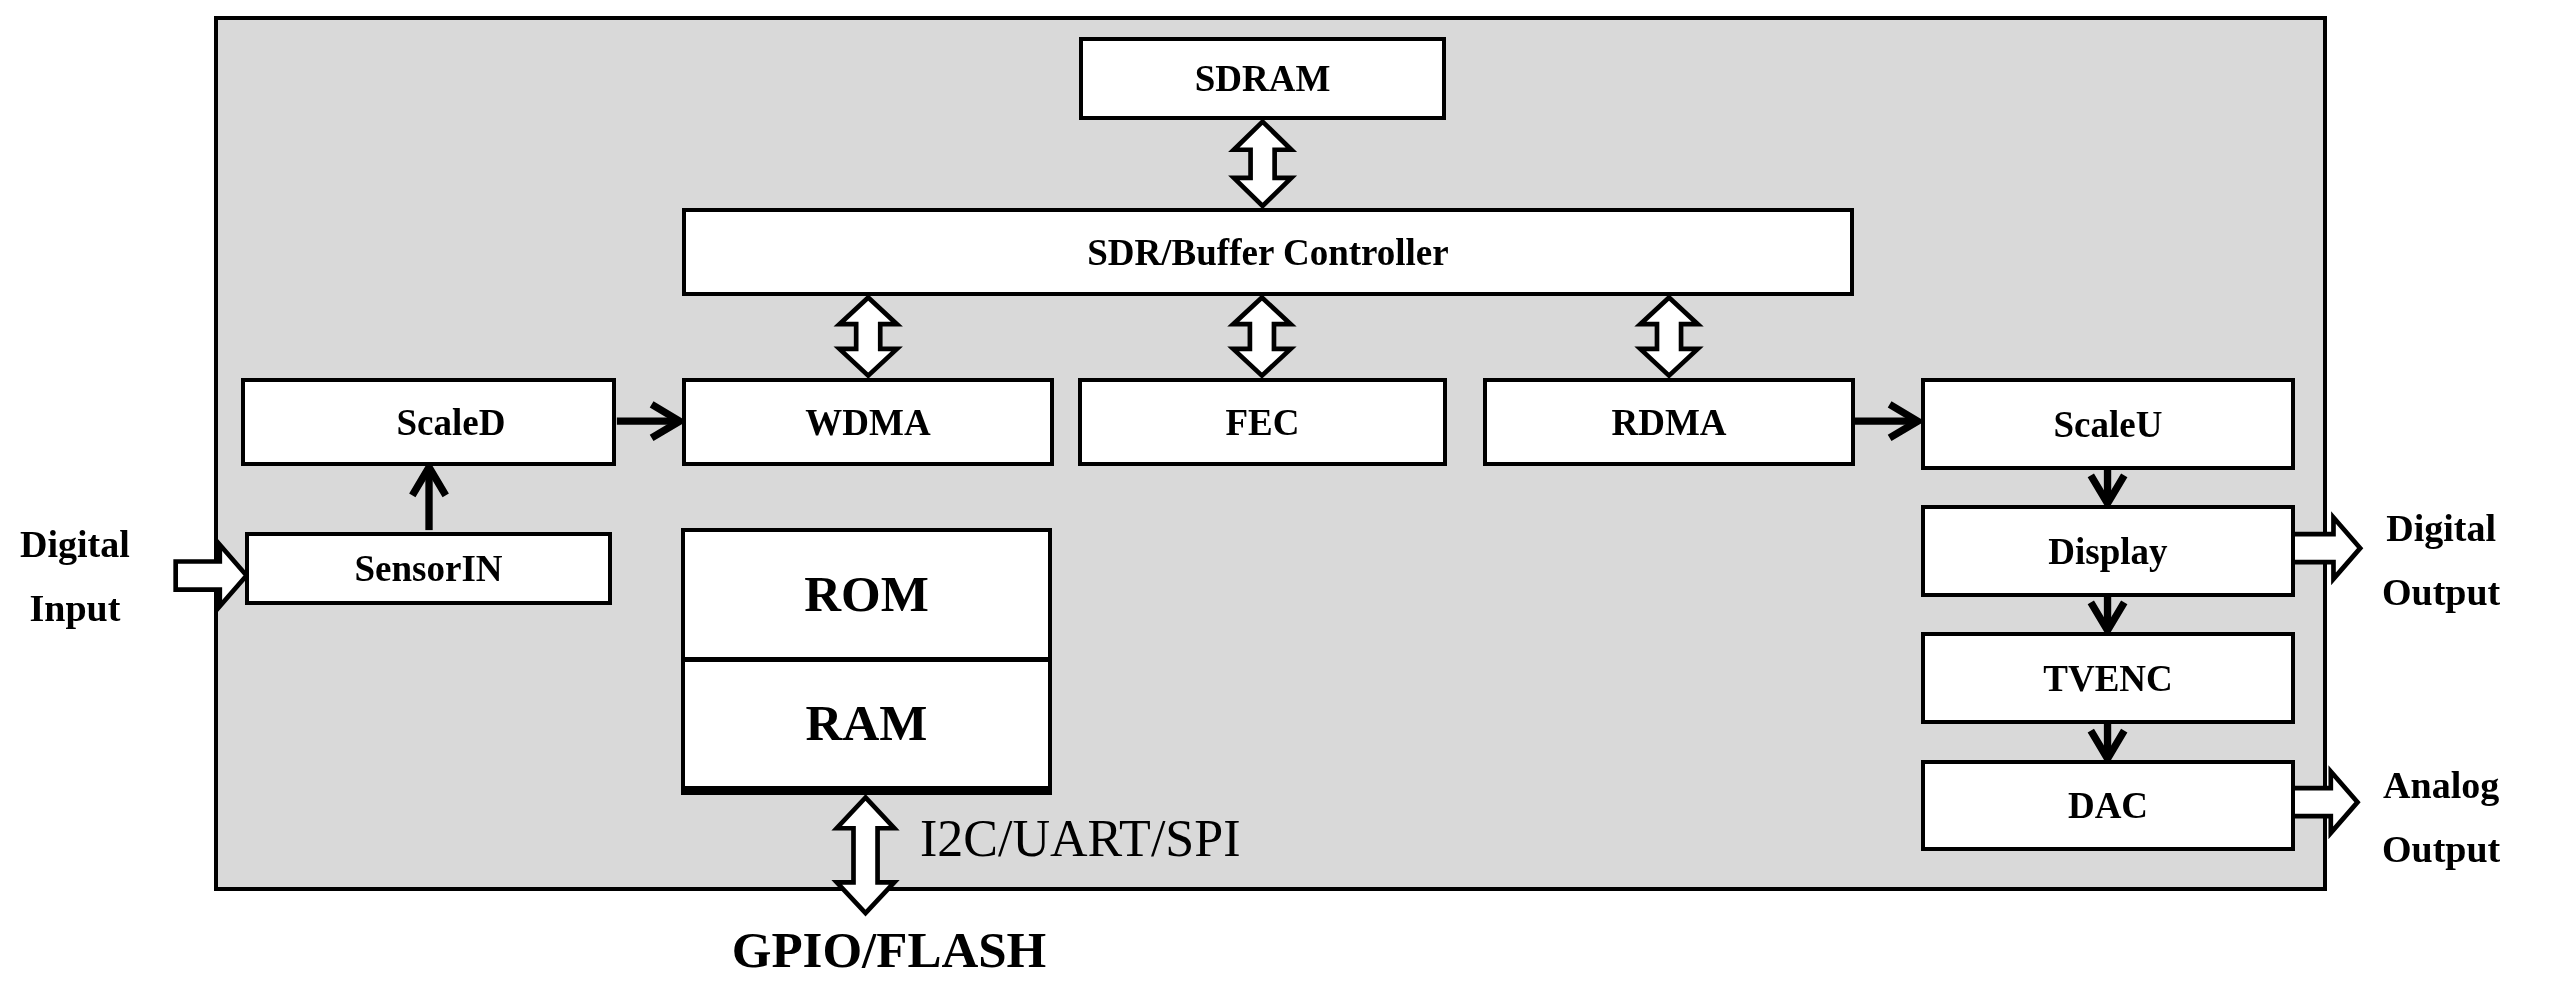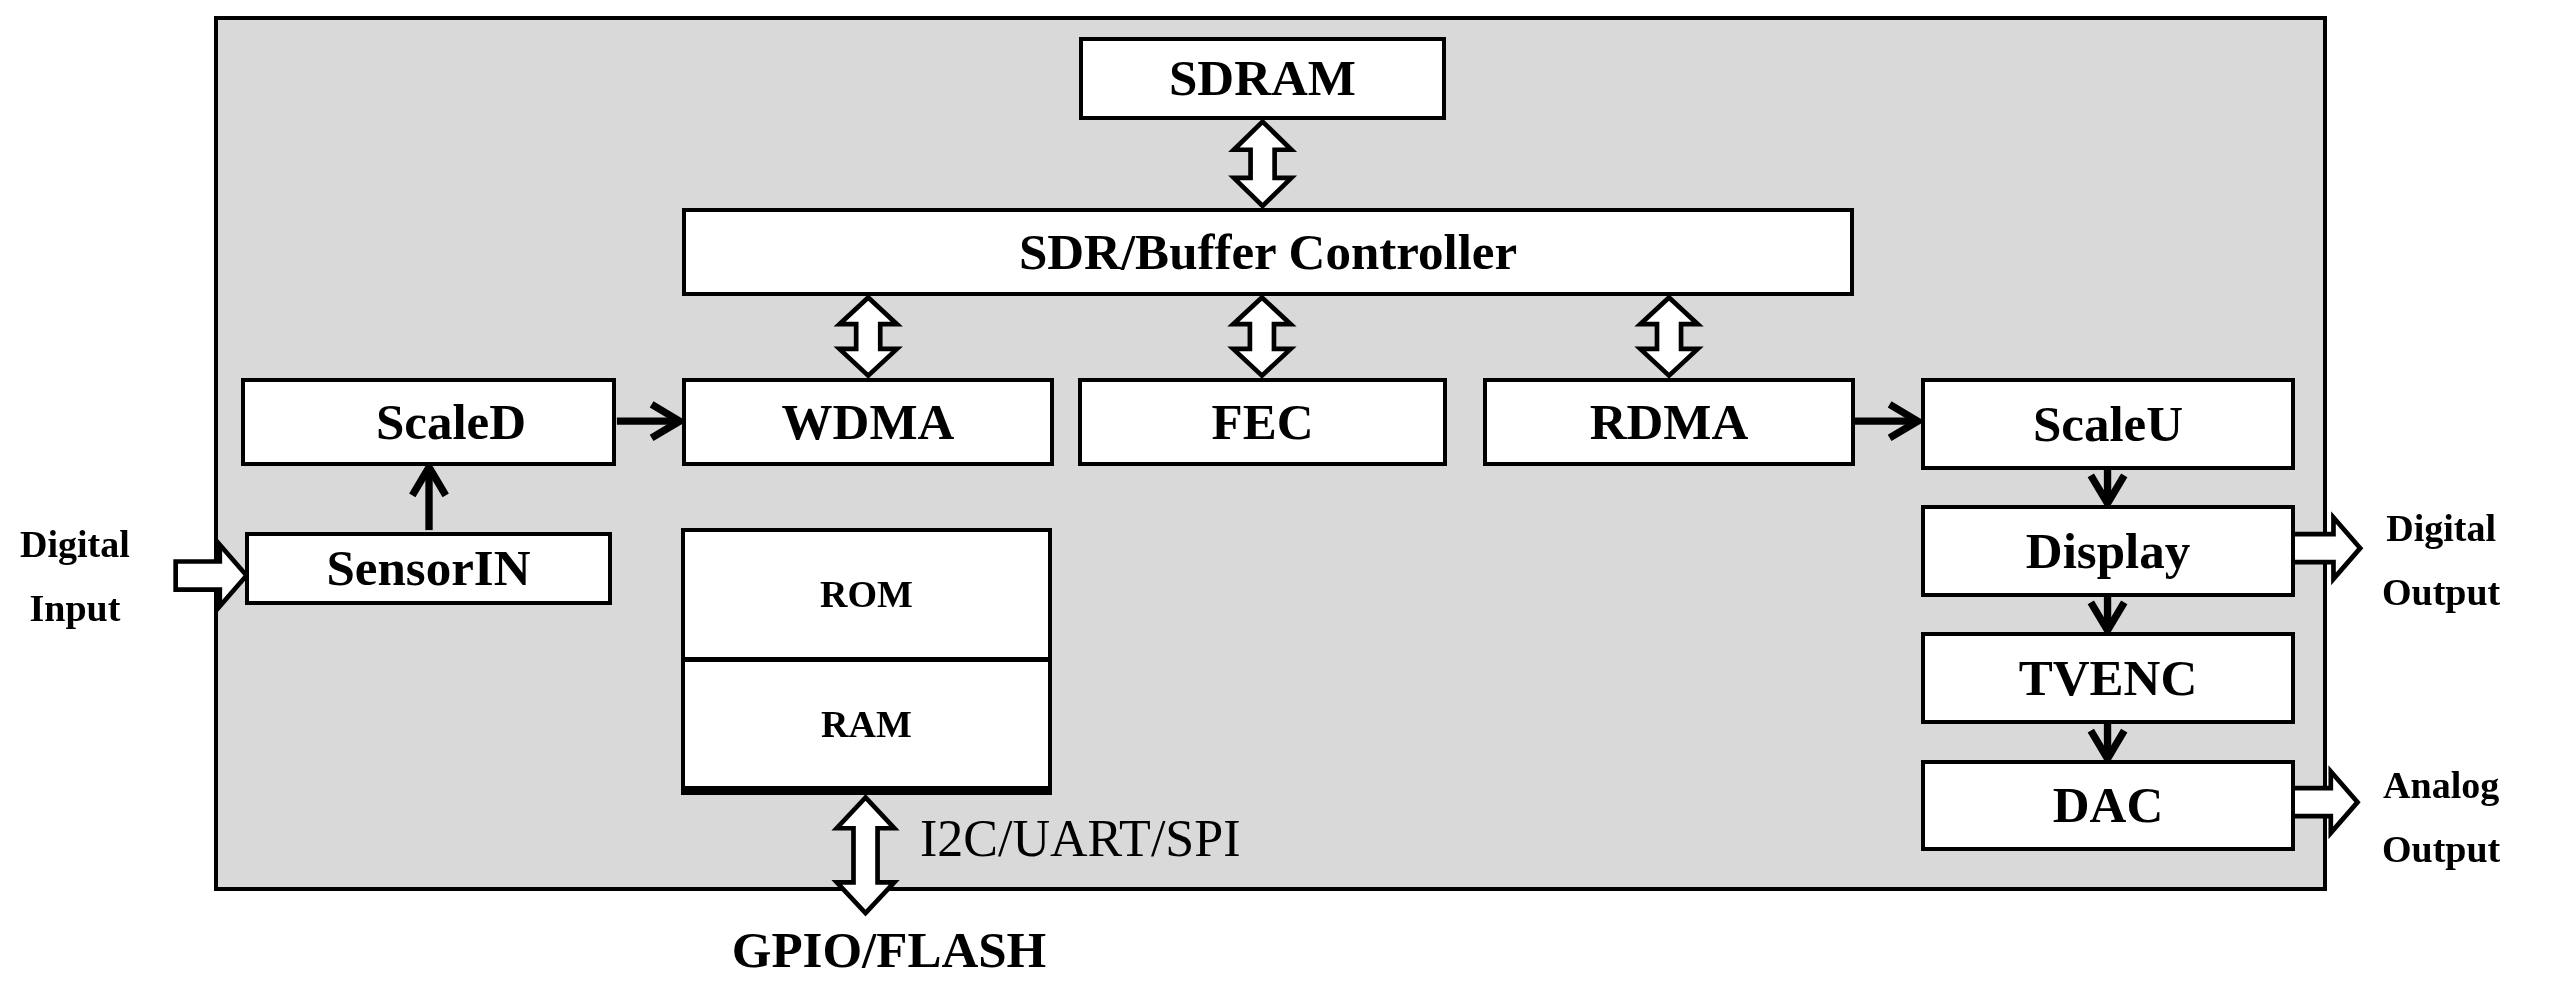--- a/index.html
+++ b/index.html
@@ -4,36 +4,36 @@
 <style>
   html,body{margin:0;padding:0;background:#ffffff;}
   #canvas{position:relative;width:2576px;height:992px;background:#ffffff;overflow:hidden;
           font-family:"Liberation Serif","DejaVu Serif",serif;color:#000;}
   *{box-sizing:border-box;}
   .chip{position:absolute;left:214px;top:16px;width:2113px;height:875px;
         background:#d9d9d9;border:4.7px solid #000;}
   .arrows{position:absolute;left:0;top:0;width:2576px;height:992px;}
   .block{position:absolute;background:#ffffff;border:4.7px solid #000;
          display:flex;align-items:center;justify-content:center;
-         font-weight:bold;font-size:51px;line-height:1;white-space:nowrap;}
+         font-weight:bold;font-size:37px;line-height:1;white-space:nowrap;}
   .b-sdram{left:1079px;top:37px;width:367px;height:83px;}
   .b-controller{left:682px;top:208px;width:1172px;height:88px;}
   .b-scaled{left:241px;top:378px;width:375px;height:88px;padding-left:45px;}
   .b-wdma{left:682px;top:378px;width:372px;height:88px;}
   .b-fec{left:1078px;top:378px;width:369px;height:88px;}
   .b-rdma{left:1483px;top:378px;width:372px;height:88px;}
   .b-scaleu{left:1921px;top:378px;width:374px;height:92px;}
   .b-sensorin{left:245px;top:532px;width:367px;height:73px;}
   .b-display{left:1921px;top:505px;width:374px;height:92px;}
   .b-tvenc{left:1921px;top:632px;width:374px;height:92px;}
   .b-dac{left:1921px;top:760px;width:374px;height:91px;}
   .stack{position:absolute;left:681px;top:528px;width:371px;height:267px;
          background:#ffffff;border:4.7px solid #000;display:flex;flex-direction:column;}
   .stack .cell{flex:1;display:flex;align-items:center;justify-content:center;
-               font-weight:bold;font-size:38px;line-height:1;}
+               font-weight:bold;font-size:51px;line-height:1;}
   .stack .cell.mid{border-top:5.3px solid #000;border-bottom:5.3px solid #000;}
   .io-label{position:absolute;font-weight:bold;font-size:38px;line-height:64px;white-space:nowrap;text-align:center;}
   .lbl-digital-input{left:20px;top:512px;}
   .lbl-digital-output{left:2382px;top:496px;}
   .lbl-analog-output{left:2382px;top:753px;}
   .lbl-bus{position:absolute;left:920px;top:815px;font-weight:normal;
            font-size:52px;line-height:47px;white-space:nowrap;}
   .lbl-gpio{position:absolute;left:695px;top:922px;width:388px;text-align:center;
             font-weight:bold;font-size:51px;line-height:56px;white-space:nowrap;}
 </style>

